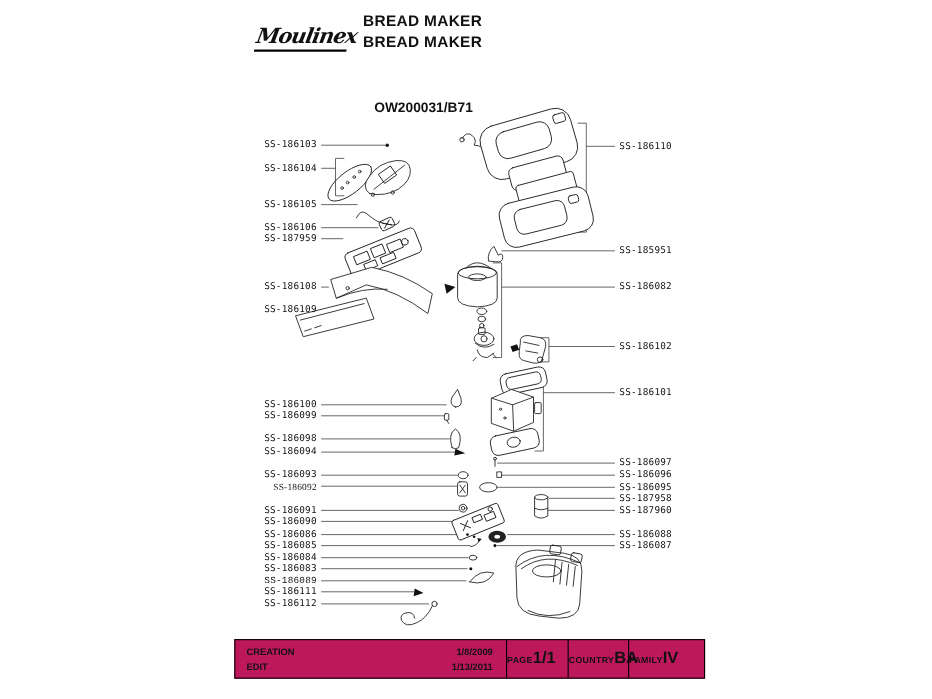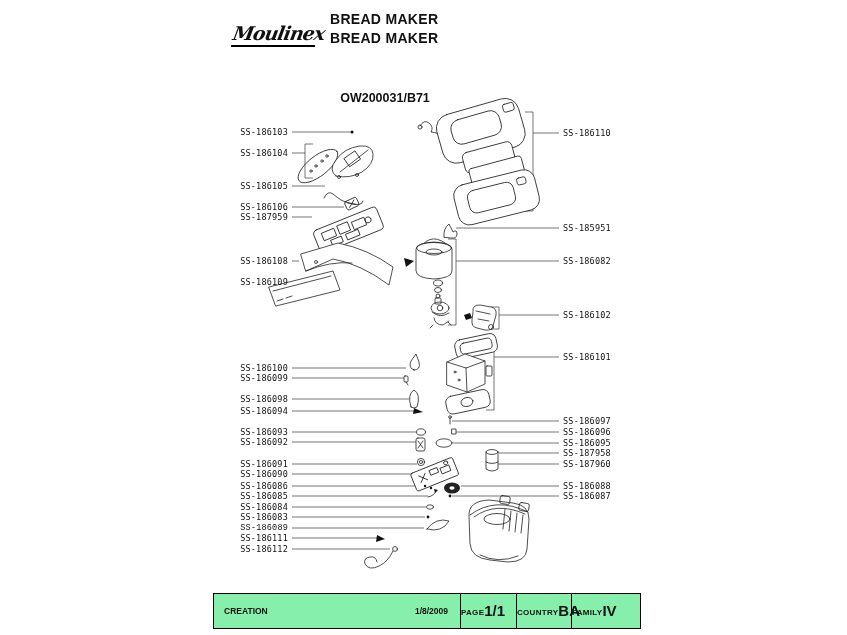--- a/index.html
+++ b/index.html
@@ -10,22 +10,22 @@
         border-bottom:2px solid #000;padding-bottom:1px;letter-spacing:-1px;}
   .title{position:absolute;left:330px;top:10px;width:180px;text-align:left;
          font-weight:700;font-size:14px;line-height:19px;letter-spacing:0.3px;}
   .model{position:absolute;left:295px;top:60px;width:180px;text-align:center;
          font-weight:700;font-size:12.5px;margin-top:31px;}
   svg.diagram{position:absolute;left:0;top:0;width:847px;height:635px;}
   .co{position:absolute;height:10px;white-space:nowrap;color:#111;
       font:400 8.5px "DejaVu Sans Mono",monospace;letter-spacing:0.2px;}
   .co-l{left:236px;width:52px;text-align:right;}
   .co-r{left:563px;text-align:left;}
-  .footer{position:absolute;left:213px;top:593px;width:426px;height:34px;
-          border:1.4px solid #000;display:flex;box-sizing:content-box;background:#86efac;justify-content:center;}
+  .footer{position:absolute;left:213px;top:581px;width:426px;height:34px;
+          border:1.4px solid #000;display:flex;box-sizing:content-box;background:#be185d;justify-content:center;}
   .f-c1{width:246px;display:flex;flex-direction:column;justify-content:space-evenly;
         padding:2px 12px 2px 10px;box-sizing:border-box;}
   .f-row{display:flex;justify-content:space-between;font-size:8.5px;font-weight:700;}
   .f-cell{border-left:1.4px solid #000;display:flex;flex-direction:row;
           align-items:center;box-sizing:border-box;}
   .f-c2{width:56px;} .f-c3{width:55px;} .f-c4{width:69px;}
   .f-label{font-size:8px;font-weight:700;margin-top:3px;letter-spacing:0.3px;}
   .f-value{font-size:15px;font-weight:700;line-height:16px;}
 </style>
 </head>
@@ -256,21 +256,21 @@
       <div class="co co-l" style="top: 181px;">SS-186105</div>
       <div class="co co-l" style="top: 202px;">SS-186106</div>
       <div class="co co-l" style="top: 212px;">SS-187959</div>
       <div class="co co-l" style="top: 256px;">SS-186108</div>
       <div class="co co-l" style="top: 277px;">SS-186109</div>
       <div class="co co-l" style="top: 363px;">SS-186100</div>
       <div class="co co-l" style="top: 373px;">SS-186099</div>
       <div class="co co-l" style="top: 394px;">SS-186098</div>
       <div class="co co-l" style="top: 406px;">SS-186094</div>
       <div class="co co-l" style="top: 427px;">SS-186093</div>
-      <div class="co co-l" style="top: 437px;">SS-186092</div>
+      <div class="co co-l" style="top: 437px; font-family: Liberation Serif, serif;">SS-186092</div>
       <div class="co co-l" style="top: 459px;">SS-186091</div>
       <div class="co co-l" style="top: 469px;">SS-186090</div>
       <div class="co co-l" style="top: 481px;">SS-186086</div>
       <div class="co co-l" style="top: 491px;">SS-186085</div>
       <div class="co co-l" style="top: 502px;">SS-186084</div>
       <div class="co co-l" style="top: 512px;">SS-186083</div>
       <div class="co co-l" style="top: 523px; font-family: Liberation Mono, monospace;">SS-186089</div>
       <div class="co co-l" style="top: 533px;">SS-186111</div>
       <div class="co co-l" style="top: 544px;">SS-186112</div>
       <div class="co co-r" style="top: 128px;">SS-186110</div>
@@ -286,20 +286,24 @@
       <div class="co co-r" style="top: 481px;">SS-186088</div>
       <div class="co co-r" style="top: 491px;">SS-186087</div>
     </div>
 
   <div class="footer">
     <div class="f-c1">
       <div class="f-row">
         <span>CREATION</span>
         <span>1/8/2009</span>
       </div>
+      <div class="f-row">
+        <span>EDIT</span>
+        <span>1/13/2011</span>
+      </div>
     </div>
     <div class="f-cell f-c2">
       <span class="f-label">PAGE</span>
       <span class="f-value">1/1</span>
     </div>
     <div class="f-cell f-c3">
       <span class="f-label">COUNTRY</span>
       <span class="f-value">BA</span>
     </div>
     <div class="f-cell f-c4">

